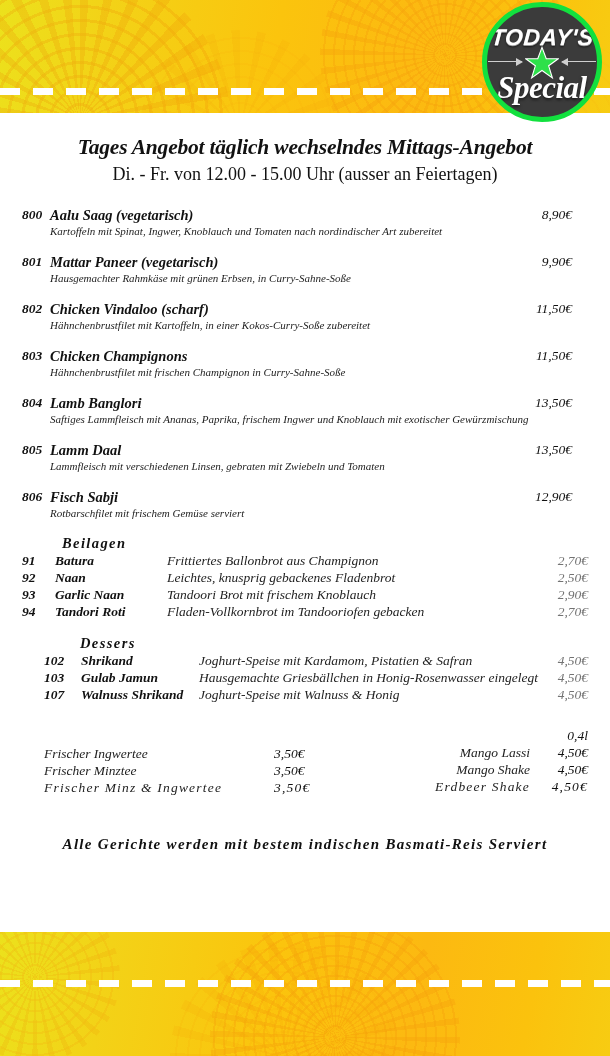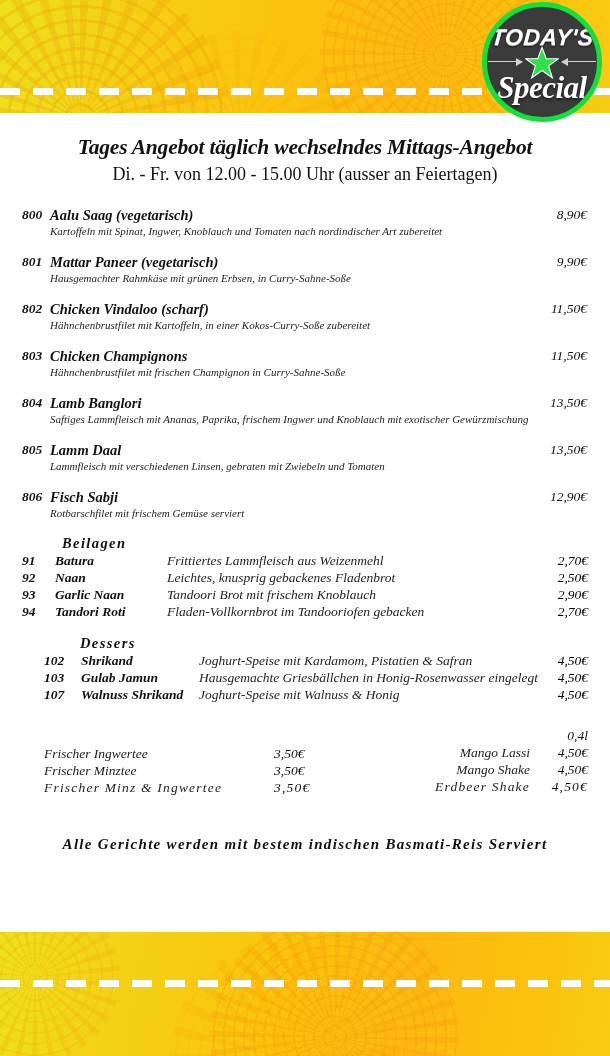--- a/index.html
+++ b/index.html
@@ -119,21 +119,21 @@
   .item-head{position:relative;height:16px;margin-top:15px;}
   .item-num{
     position:absolute;left:0;top:0;width:28px;
     font-weight:bold;font-style:italic;font-size:13.5px;color:#111;
   }
   .item-name{
     position:absolute;left:28px;top:0;
     font-weight:bold;font-style:italic;font-size:14.5px;color:#111;
   }
   .item-price{
-    position:absolute;right:1px;top:0;text-align:right;
+    position:absolute;right:16px;top:0;text-align:right;
     font-style:italic;font-size:13.5px;color:#111;
   }
   .item-desc{
     margin-left:28px;font-style:italic;font-size:11px;color:#222;
     line-height:1.27;margin-top:2px;
   }
 
   
   .section{padding:0 22px;margin-top:14px;}
   .section-title{
@@ -147,21 +147,21 @@
     position:absolute;left:0;width:30px;
     font-weight:bold;font-style:italic;font-size:13.5px;color:#111;
   }
   .srow .nm{
     position:absolute;font-weight:bold;font-style:italic;font-size:13.5px;color:#111;
   }
   .srow .ds{
     position:absolute;font-style:italic;font-size:13.5px;color:#222;
   }
   .srow .pr{
-    position:absolute;right:0;text-align:right;font-style:italic;font-size:13.5px;color:#000000;
+    position:absolute;right:0;text-align:right;font-style:italic;font-size:13.5px;color:#737373;
   }
   .beil .nm{left:33px;}
   .beil .ds{left:145px;}
   .dess .n{width:32px;}
   .dess .nm{left:37px;}
   .dess .ds{left:155px;}
 
   
   .drinks{position:relative;padding:0 22px;margin-top:24px;height:70px;}
   .drinks-left{position:absolute;left:44px;top:18px;width:270px;}
@@ -272,21 +272,21 @@
     <div class="item-desc">Rotbarschfilet mit frischem Gemüse serviert</div>
   </div>
       </div>
 
     <div class="section beil">
       <div class="section-title indent-a">Beilagen</div>
       <div id="sides-rows">
   <div class="srow">
     <span class="n">91</span>
     <span class="nm">Batura</span>
-    <span class="ds">Frittiertes Lammfleisch aus Weizenmehl</span>
+    <span class="ds">Frittiertes Ballonbrot aus Champignon</span>
     <span class="pr">2,70€</span>
   </div>
   <div class="srow">
     <span class="n">92</span>
     <span class="nm">Naan</span>
     <span class="ds">Leichtes, knusprig gebackenes Fladenbrot</span>
     <span class="pr">2,50€</span>
   </div>
   <div class="srow">
     <span class="n">93</span>

